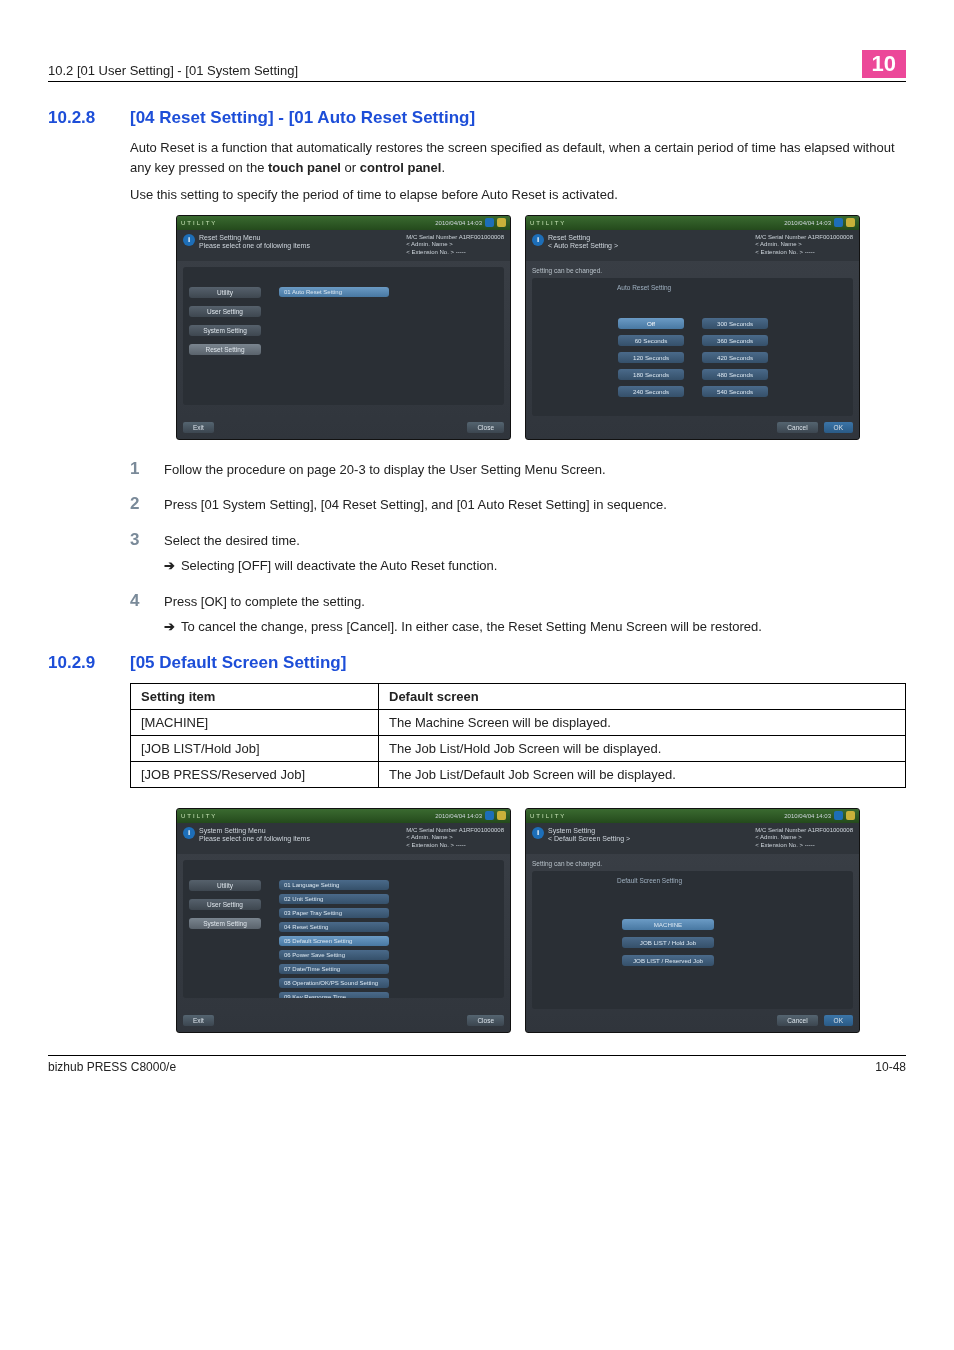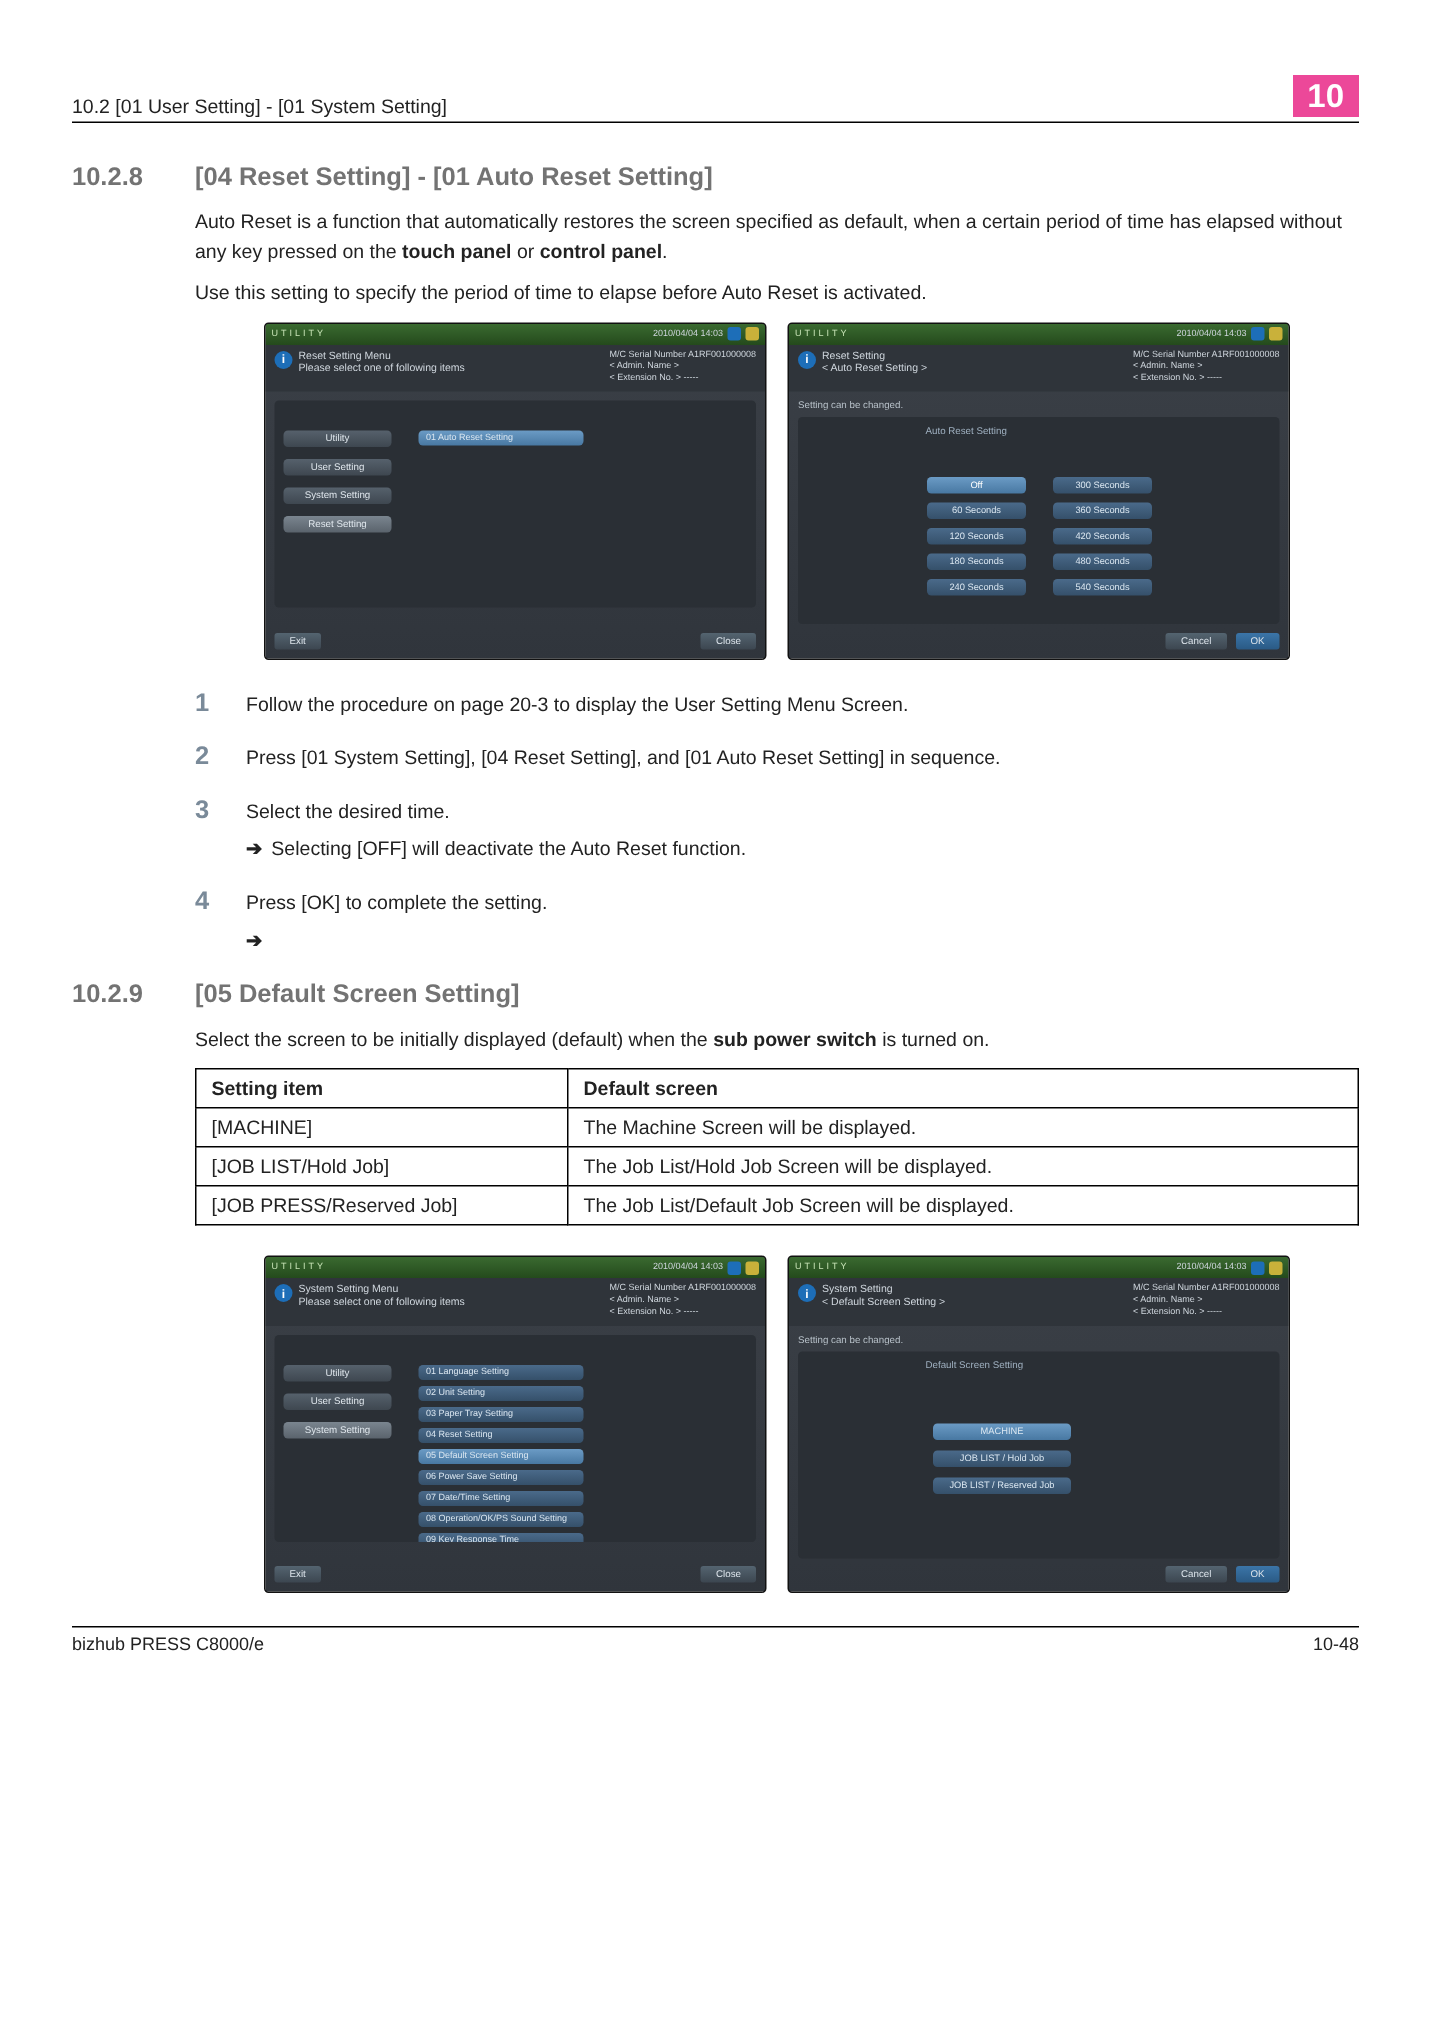--- a/index.html
+++ b/index.html
@@ -27,21 +27,21 @@
     font-weight: bold;
     font-size: 22px;
     padding: 2px 10px;
     line-height: 1.1;
   }
   .section-heading {
     display: flex;
     gap: 22px;
     font-weight: bold;
     font-size: 17px;
-    color: #737373;
+    color: #1d4ed8;
     margin-bottom: 10px;
   }
   .section-num { min-width: 60px; }
   .indent-block { margin-left: 82px; }
   .para { font-size: 13px; line-height: 1.5; margin-bottom: 8px; }
   .bold { font-weight: bold; }
 
   
   .shots-row {
     display: flex;
@@ -383,34 +383,32 @@
         <span>Selecting [OFF] will deactivate the Auto Reset function.</span>
       </div>
     </div>
   </div>
   <div class="step">
     <div class="step-num">4</div>
     <div class="step-body">
       <div>Press [OK] to complete the setting.</div>
       <div class="sub-bullet">
         <span class="arrow-g">➔</span>
+        <span>To cancel the change, press [Cancel]. In either case, the Reset Setting Menu Screen will be restored.</span>
       </div>
     </div>
   </div>
 </div>
 
 <div class="section-heading">
   <span class="section-num">10.2.9</span>
   <span>[05 Default Screen Setting]</span>
 </div>
 
 <div class="indent-block">
-  <p class="para">
-    <span>Select the screen to be initially displayed (default) when the </span><span class="bold">sub power switch</span><span> is turned on.</span>
-  </p>
 
   <table class="settings">
     <tbody>
         <tr>
       <th style="width:32%">Setting item</th>
       <th>Default screen</th>
     </tr>
     <tr>
       <td>[MACHINE]</td>
       <td>The Machine Screen will be displayed.</td>

